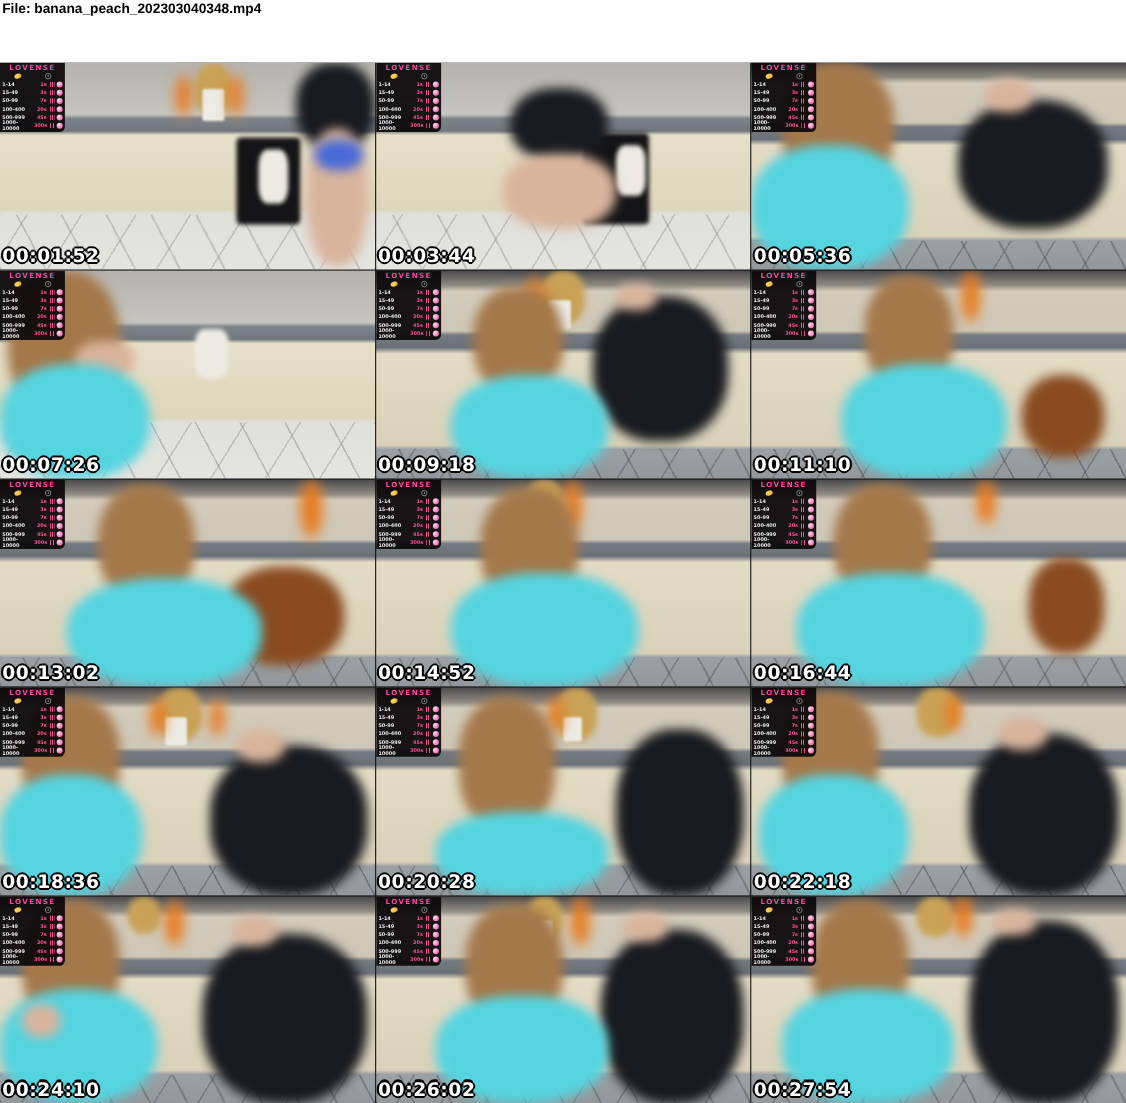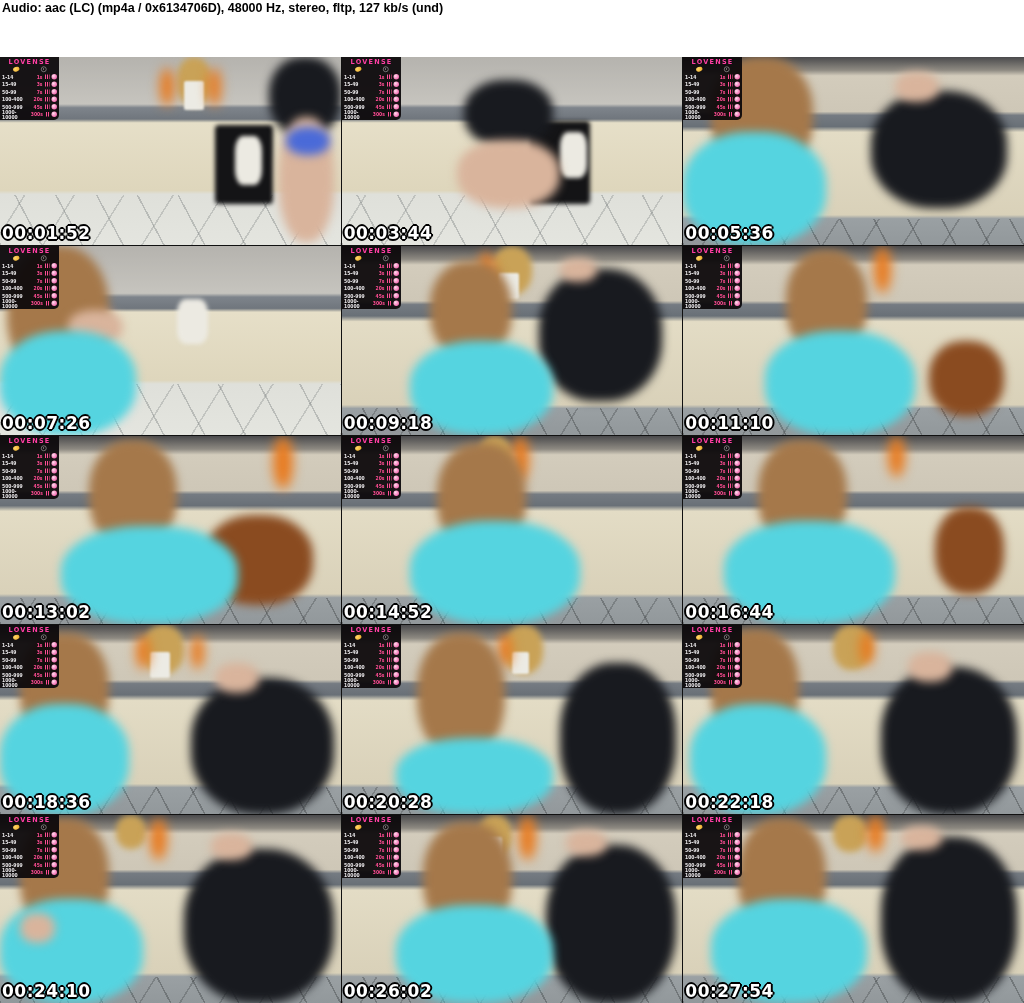--- a/index.html
+++ b/index.html
@@ -48,21 +48,21 @@
     background:radial-gradient(circle at 35% 35%,#ffdcee,#f46eb2 70%,#d94f95);}
   .ts{position:absolute;left:2px;bottom:2px;z-index:3;color:#fff;font-weight:bold;font-size:17px;
       font-family:"DejaVu Sans",sans-serif;letter-spacing:0.5px;
       text-shadow:-2px 0 0 #000,2px 0 0 #000,0 -2px 0 #000,0 2px 0 #000,-1px -1px 0 #000,1px 1px 0 #000,-1px 1px 0 #000,1px -1px 0 #000;}
 </style>
 </head>
 <body>
 
 <div class="sheet">
   <div class="meta-header">
-    <div class="meta-line">Audio: aac (LC) (mp4a / 0x6134706D), 48000 Hz, stereo, fltp, 127 kb/s (und)</div>
+    <div class="meta-line">File: banana_peach_202303040348.mp4</div>
   </div>
   <div class="grid" id="grid">
       <div class="thumb bg-wide">
         <div class="shape s-wheat" style="left: 52%; top: 0%; width: 10%; height: 26%;"></div>
         <div class="shape s-vase" style="left: 54%; top: 13%; width: 6%; height: 15%;"></div>
         <div class="shape s-orange" style="left: 47%; top: 6%; width: 4%; height: 20%;"></div>
         <div class="shape s-orange" style="left: 61%; top: 6%; width: 4%; height: 20%;"></div>
         <div class="shape s-oven" style="left: 63%; top: 36%; width: 17%; height: 42%;"></div>
         <div class="shape s-towel" style="left: 69%; top: 42%; width: 8%; height: 26%;"></div>
         <div class="shape s-dark" style="left: 79%; top: 0%; width: 21%; height: 42%;"></div>

